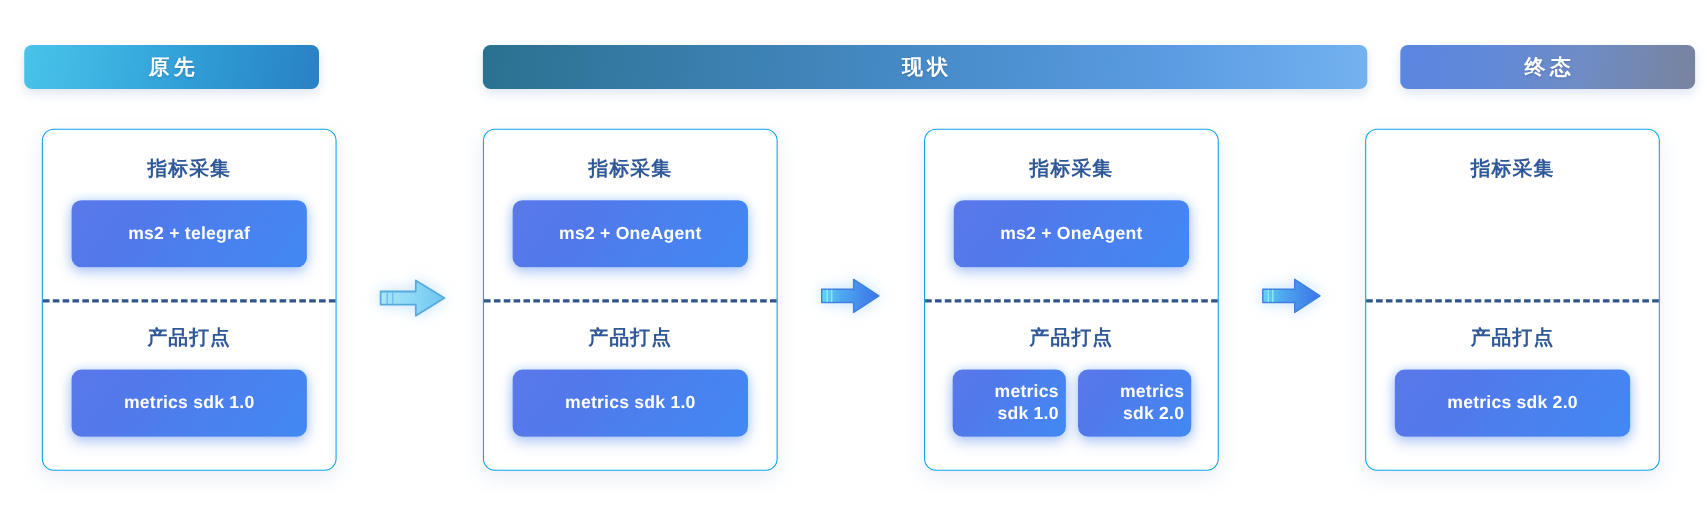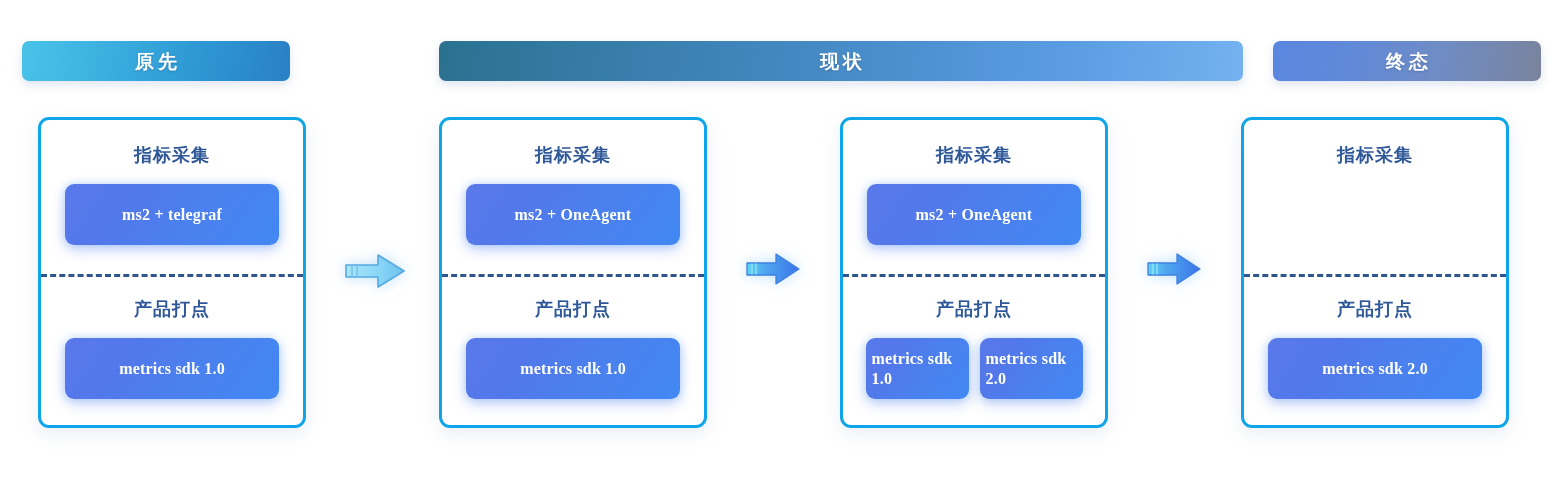--- a/index.html
+++ b/index.html
@@ -58,21 +58,21 @@
     margin-left: 32px;
   }
 
   
   .card {
     position: absolute;
     top: 117px;
     width: 268px;
     height: 311px;
     background: #ffffff;
-    border: 3px solid #0ea5e9;
+    border: 1px solid #0ea5e9;
     border-radius: 11px;
     box-shadow: 0 6px 18px rgba(90, 120, 180, 0.13);
     box-sizing: border-box;
   }
   #card-0 { left: 38px; }
   #card-1 { left: 439px; }
   #card-2 { left: 840px; }
   #card-3 { left: 1241px; }
 
   .card-section {
@@ -116,26 +116,25 @@
   }
   .pill {
     background: linear-gradient(125deg, #5a79ea 0%, #5278ea 28%, #4a81ef 62%, #4288f3 100%);
     border-radius: 9px;
     color: #ffffff;
     font-size: 16px;
     font-weight: bold;
     display: flex;
     align-items: center;
     justify-content: center;
-    text-align: left;
+    text-align: right;
     box-shadow: 0 5px 13px rgba(62, 110, 230, 0.30),
                 0 0 9px rgba(120, 190, 250, 0.40);
     box-sizing: border-box;
     letter-spacing: 0.2px;
-    font-family: Liberation Serif, serif;
   }
   .pill-wide {
     width: 214px;
     height: 61px;
   }
   .pill-narrow {
     width: 103px;
     height: 61px;
     line-height: 1.25;
     padding: 0 6px;

